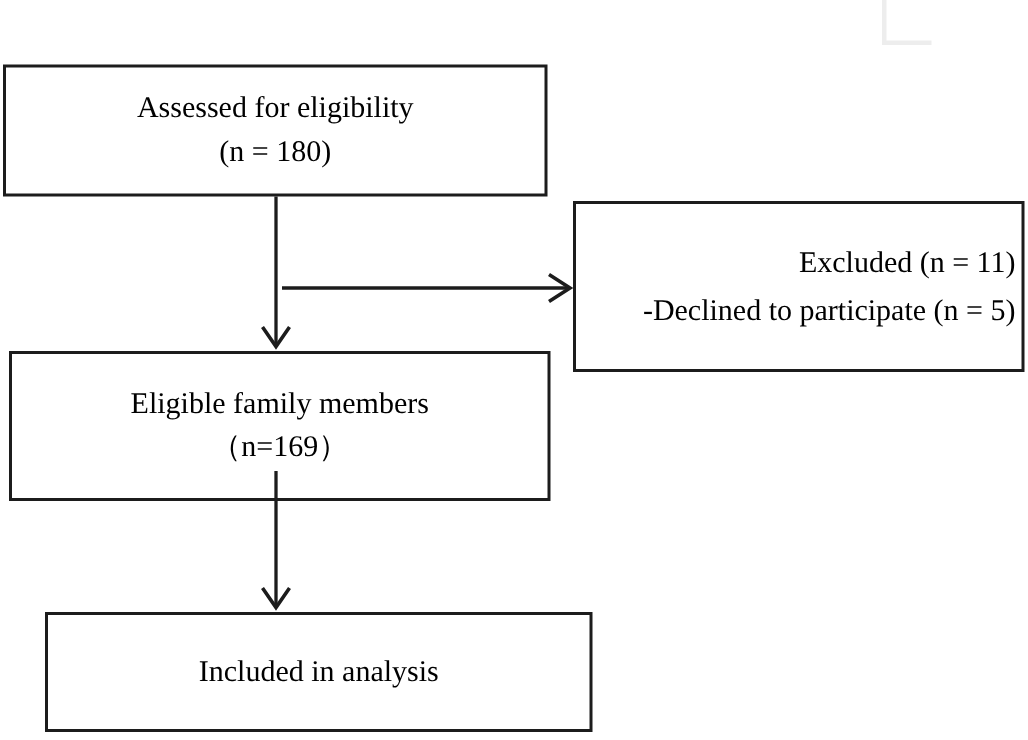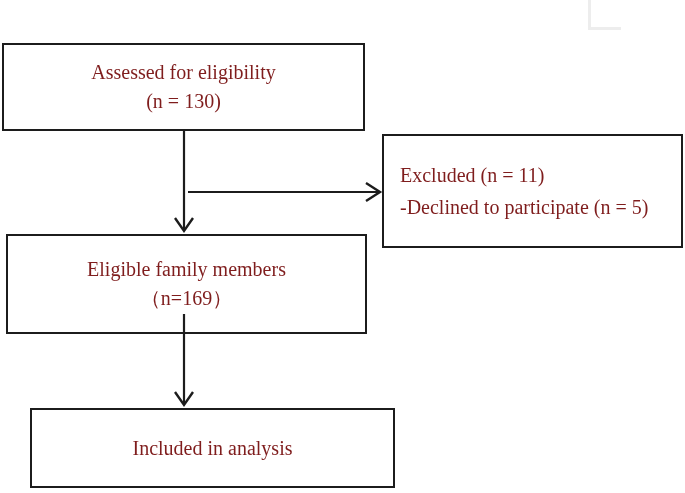--- a/index.html
+++ b/index.html
@@ -6,21 +6,21 @@
     margin: 0;
     padding: 0;
     background: #ffffff;
   }
   .canvas {
     position: relative;
     width: 685px;
     height: 493px;
     background: var(--bg, #ffffff);
     font-family: "Liberation Serif", "DejaVu Serif", serif;
-    color: #7f1d1d;
+    color: #000000;
     overflow: hidden;
   }
   .flow-box {
     position: absolute;
     box-sizing: border-box;
     border: 2px solid var(--border-color, #1c1c1c);
     background: #ffffff;
     display: flex;
     flex-direction: column;
     justify-content: center;
@@ -33,21 +33,21 @@
     font-size: 20px;
     line-height: 29px;
     white-space: nowrap;
   }
   .box-assessed   { left: 2px;   top: 43px;  width: 363px; height: 88px; }
   .box-eligible   { left: 6px;   top: 234px; width: 361px; height: 100px; }
   .box-included   { left: 3px;   top: 408px; width: 365px; height: 80px; margin-left: 27px; }
   .box-excluded {
     left: 382px; top: 134px; width: 301px; height: 114px;
     padding: 8px 4px 8px 16px;
-    align-items: flex-start;
+    align-items: flex-end;
     text-align: left;
   }
   .box-excluded .line {
     line-height: 32px;
   }
   .arrows {
     position: absolute;
     left: 0;
     top: 0;
     pointer-events: none;
@@ -71,21 +71,21 @@
 </style>
 </head>
 <body>
 
 <div class="canvas">
 
   <div class="corner-artifact"></div>
 
   <div class="flow-box centered box-assessed">
     <div class="line">Assessed for eligibility</div>
-    <div class="line">(n = 130)</div>
+    <div class="line">(n = 180)</div>
   </div>
 
   <div class="flow-box box-excluded">
     <div class="line">Excluded (n = 11)</div>
     <div class="line">-Declined to participate (n = 5)</div>
   </div>
 
   <div class="flow-box centered box-eligible">
     <div class="line">Eligible family members</div>
     <div class="line">（n=169）</div>

